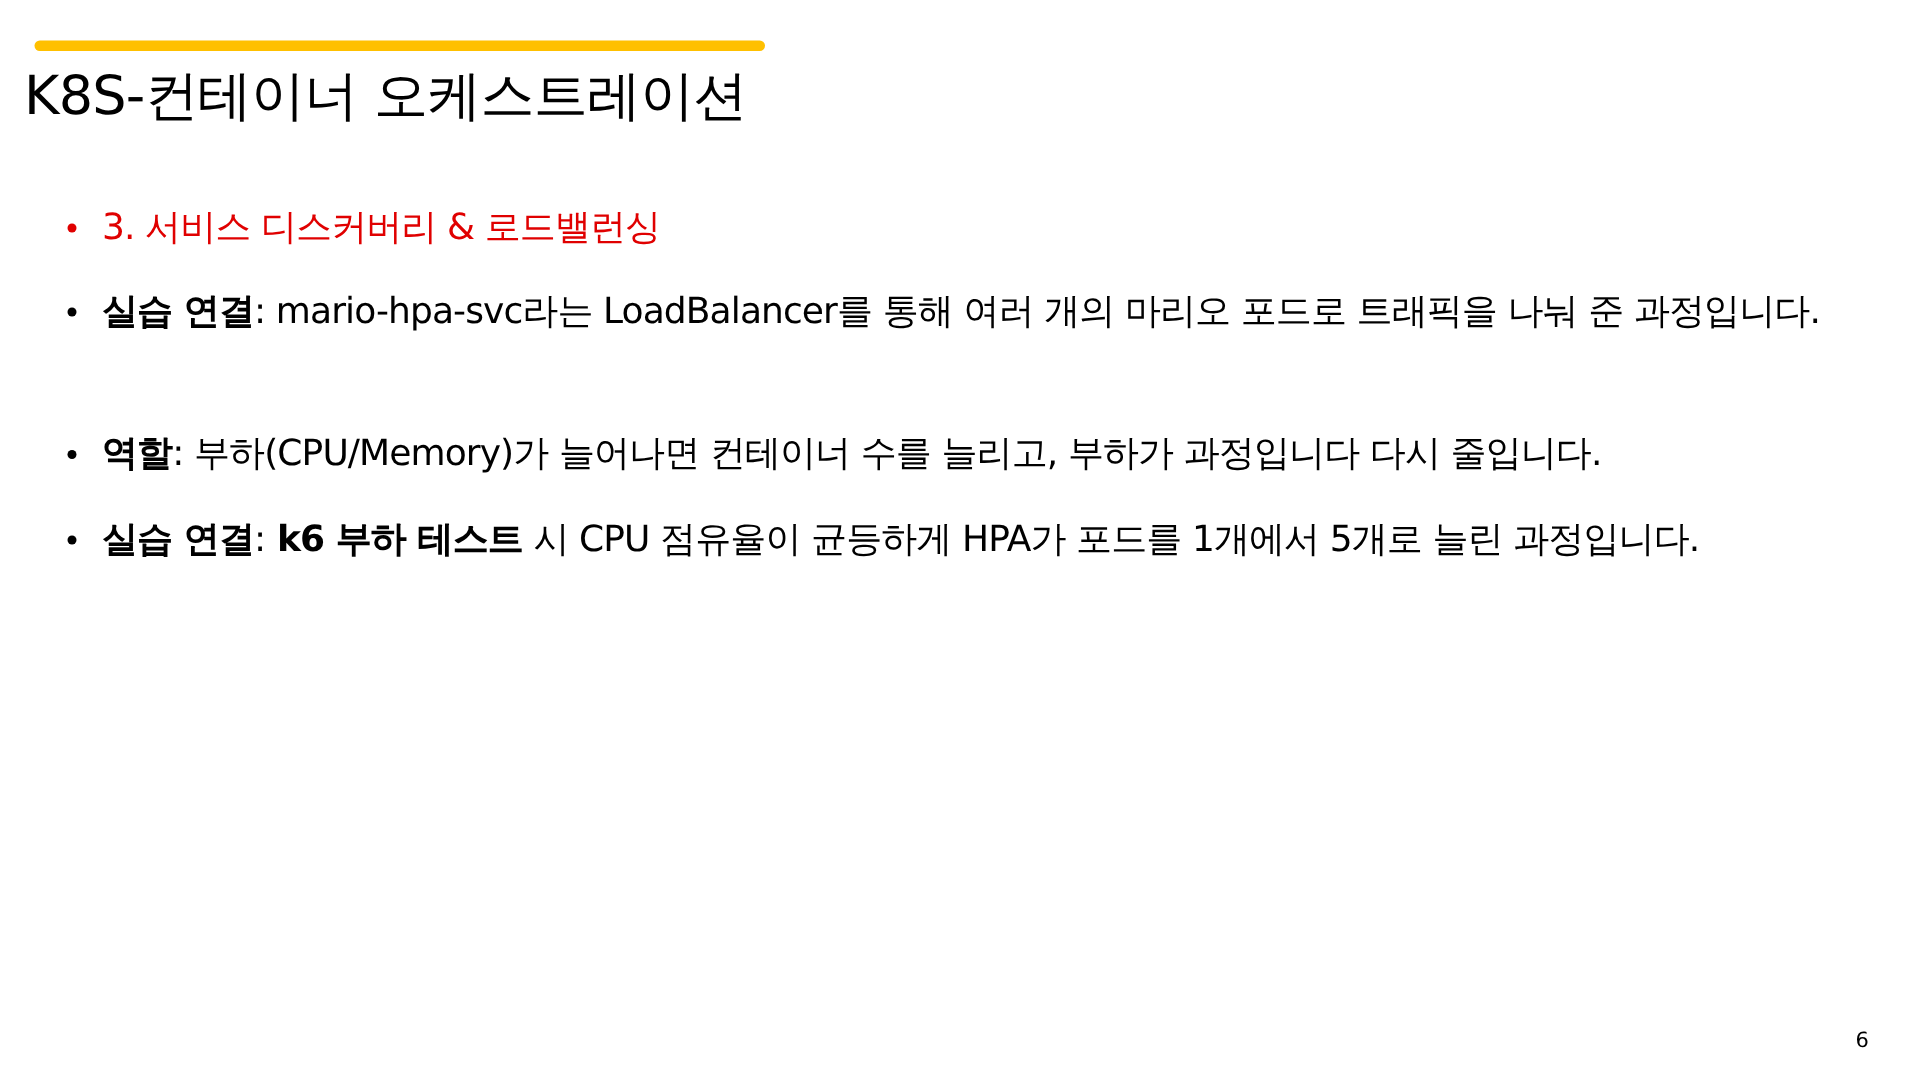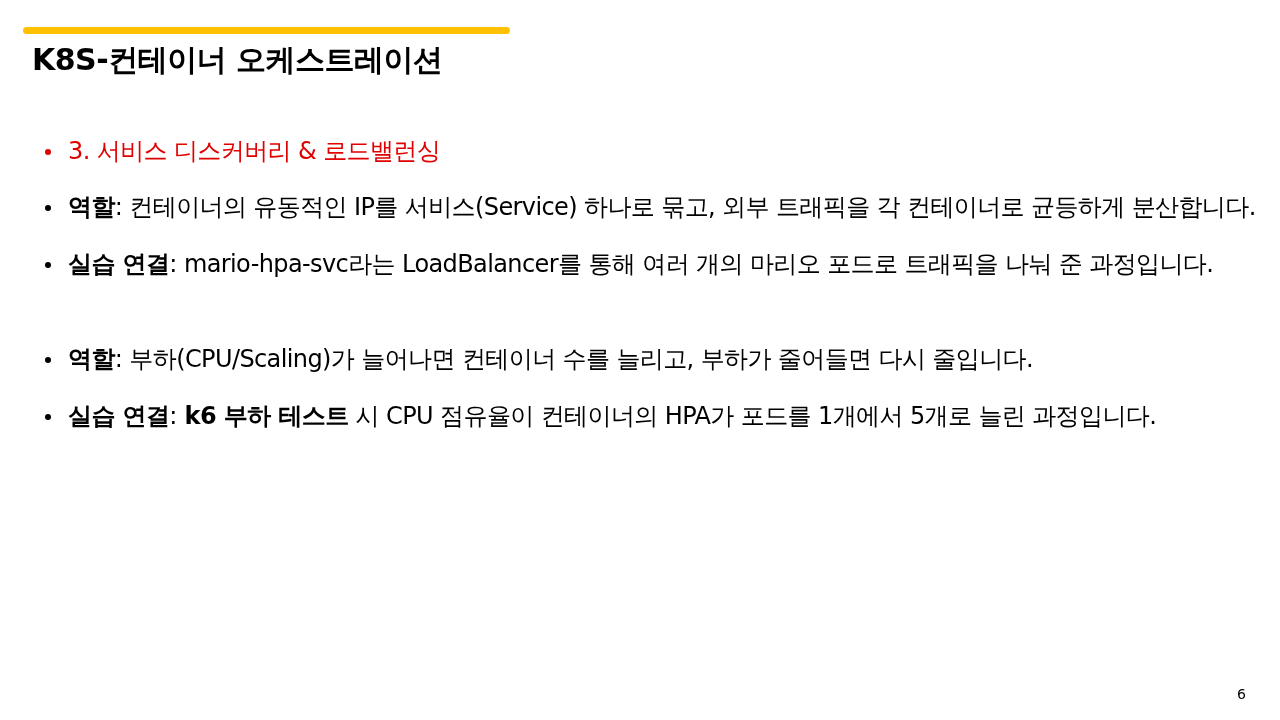--- a/index.html
+++ b/index.html
@@ -19,24 +19,24 @@
       position: absolute;
       left: 23px;
       top: 27px;
       width: 487px;
       height: 7px;
       border-radius: 4px;
       background: #FFC000;
     }
     .slide-title {
       position: absolute;
-      left: 32px;
+      left: 16px;
       top: 40px;
-      font-size: 30px;
-      font-weight: bold;
+      font-size: 36px;
+      font-weight: normal;
       letter-spacing: -0.5px;
       white-space: nowrap;
     }
     .bullet-list {
       position: absolute;
       left: 40px;
       top: 128px;
       width: 1225px;
       margin: 0;
       padding: 0;
@@ -87,29 +87,26 @@
 
 <div class="accent-bar"></div>
 
 <div class="slide-title">K8S-컨테이너 오케스트레이션</div>
 
 <ul class="bullet-list">
   <li class="bullet heading">
     <span>3. 서비스 디스커버리 &amp; 로드밸런싱</span>
   </li>
   <li class="bullet">
-    <span class="b">역할</span><span>:</span><span> 컨테이너의 유동적인 IP를 서비스(Service) 하나로 묶고, 외부 트래픽을 각 컨테이너로 균등하게 분산합니다.</span>
-  </li>
-  <li class="bullet">
     <span class="b">실습 연결</span><span>:</span><span> mario-hpa-svc라는 LoadBalancer를 통해 여러 개의 마리오 포드로 트래픽을 나눠 준 과정입니다.</span>
   </li>
 
   <li class="gap"></li>
 
   <li class="bullet">
-    <span class="b">역할</span><span>:</span><span> 부하(CPU/Scaling)가 늘어나면 컨테이너 수를 늘리고, 부하가 줄어들면 다시 줄입니다.</span>
+    <span class="b">역할</span><span>:</span><span> 부하(CPU/Memory)가 늘어나면 컨테이너 수를 늘리고, 부하가 과정입니다 다시 줄입니다.</span>
   </li>
   <li class="bullet">
-    <span class="b">실습 연결</span><span>:</span><span class="b"> k6 부하 테스트</span><span> 시 CPU 점유율이 컨테이너의 HPA가 포드를 1개에서 5개로 늘린 과정입니다.</span>
+    <span class="b">실습 연결</span><span>:</span><span class="b"> k6 부하 테스트</span><span> 시 CPU 점유율이 균등하게 HPA가 포드를 1개에서 5개로 늘린 과정입니다.</span>
   </li>
 </ul>
 
 <div class="page-number">6</div>
 
 </body></html>

